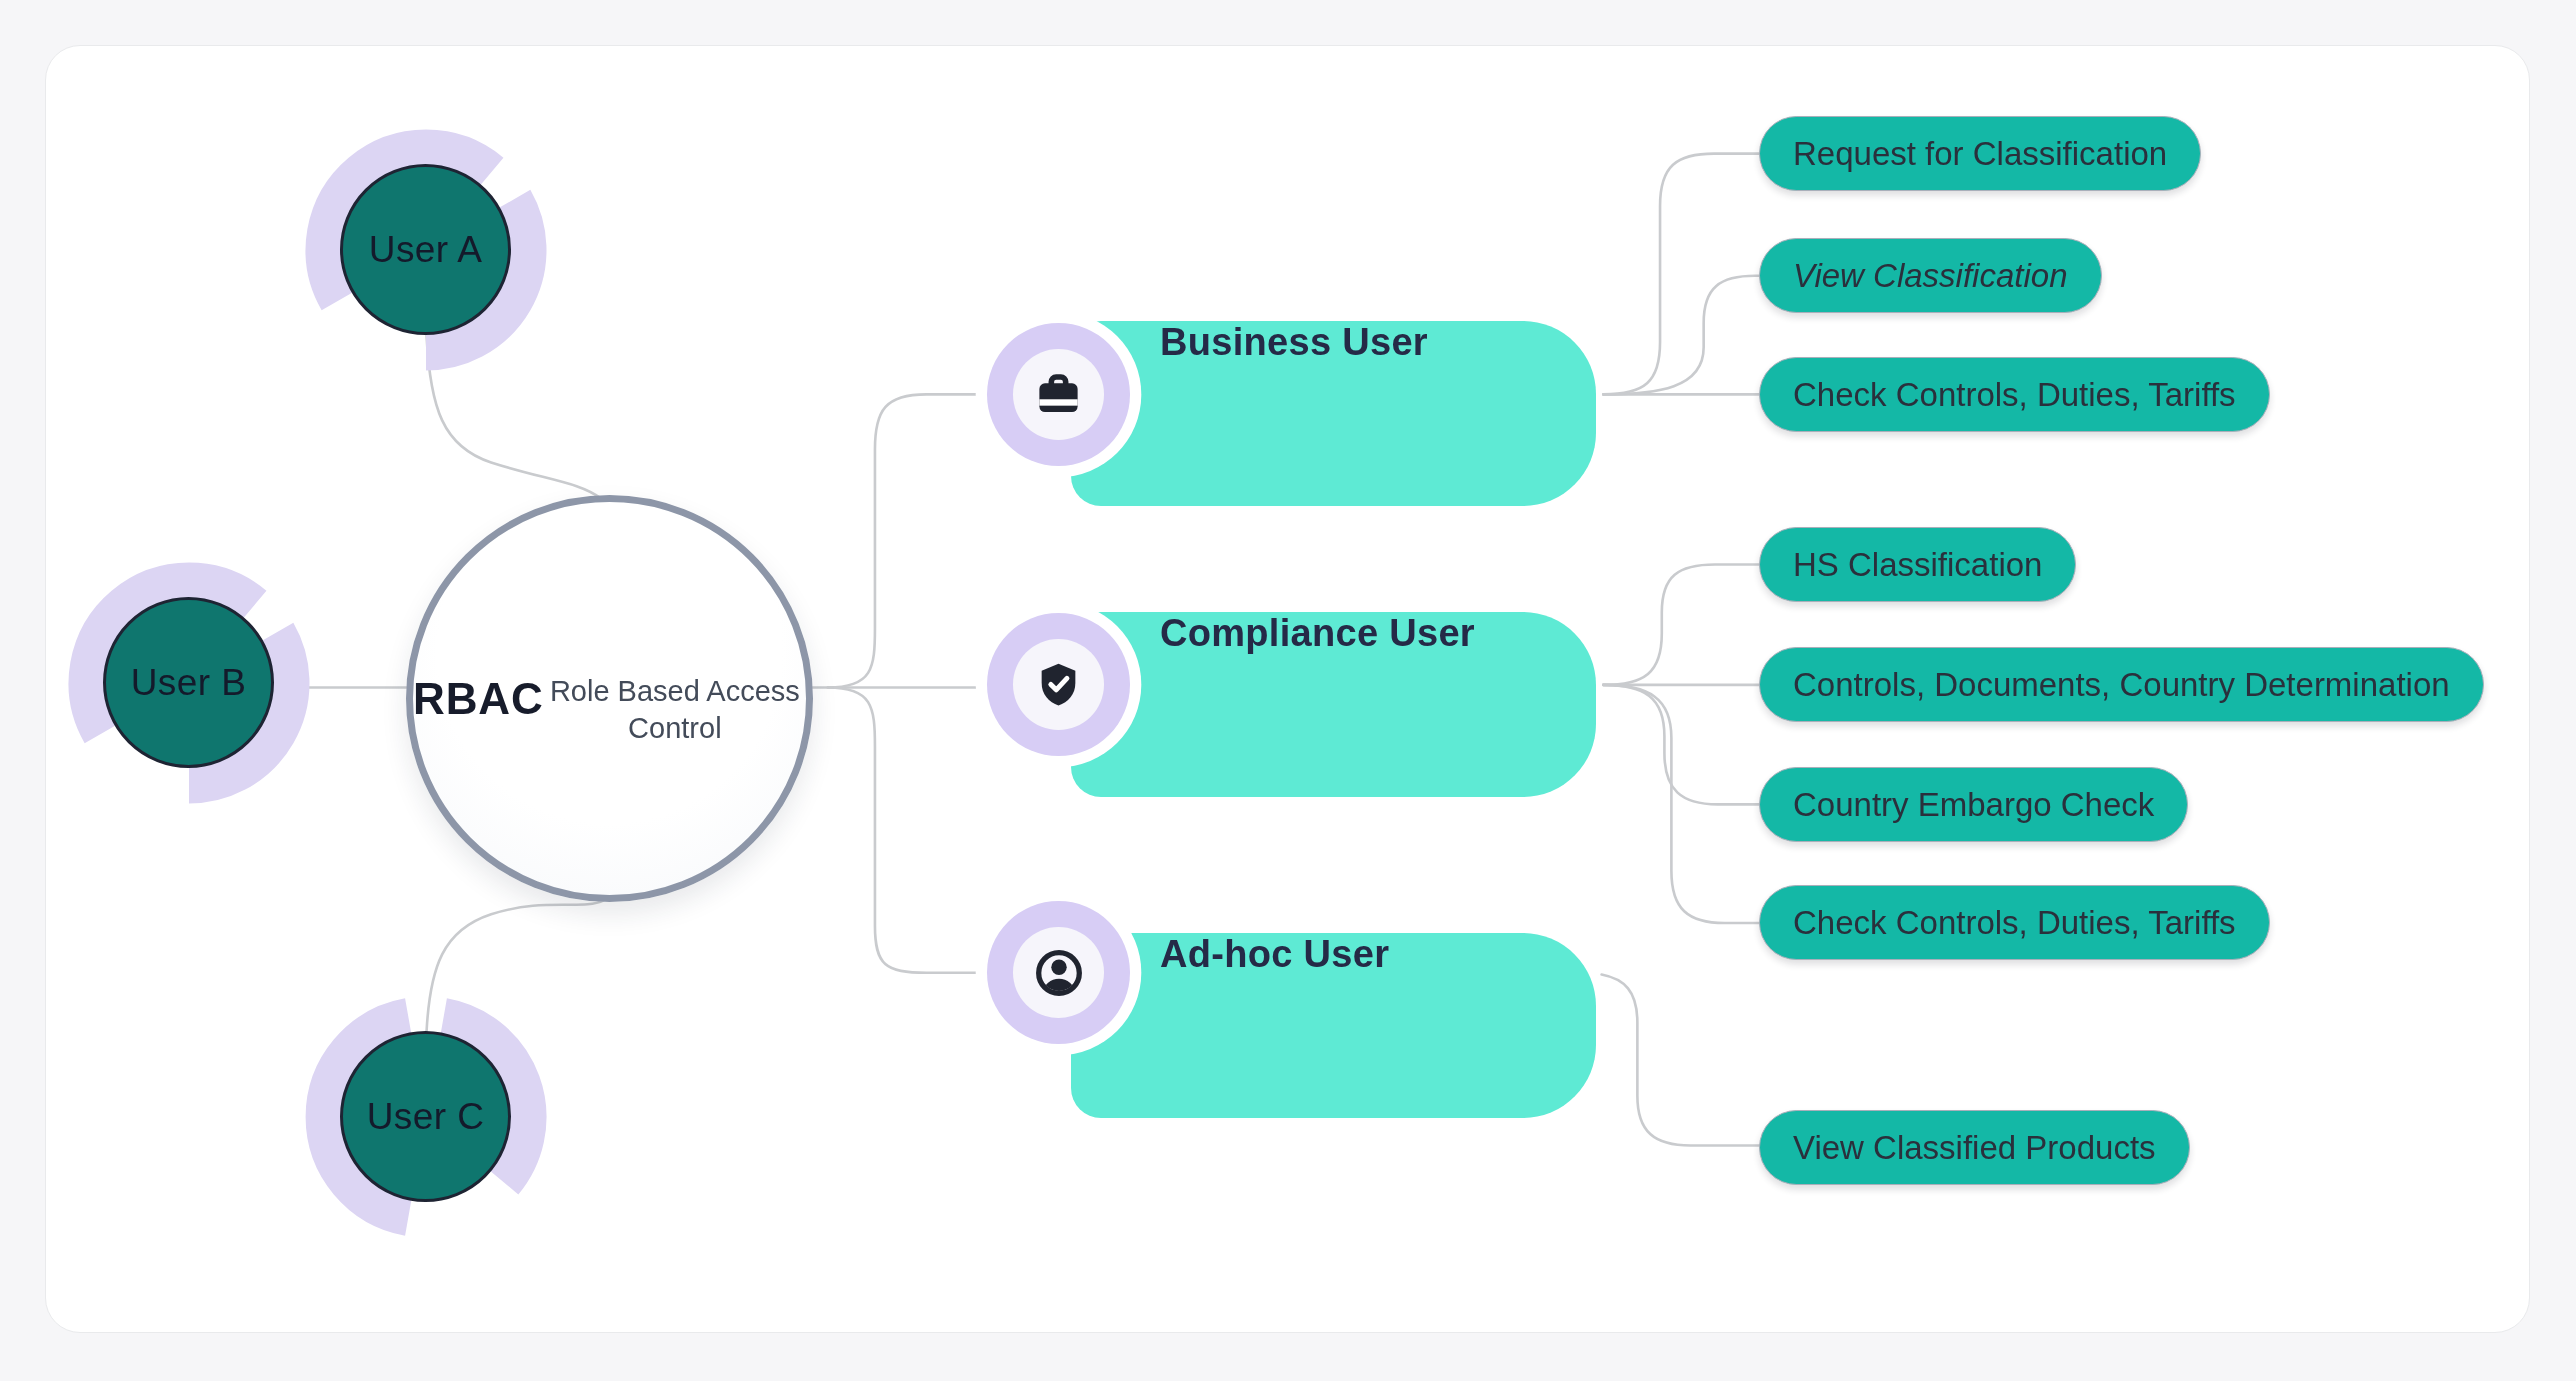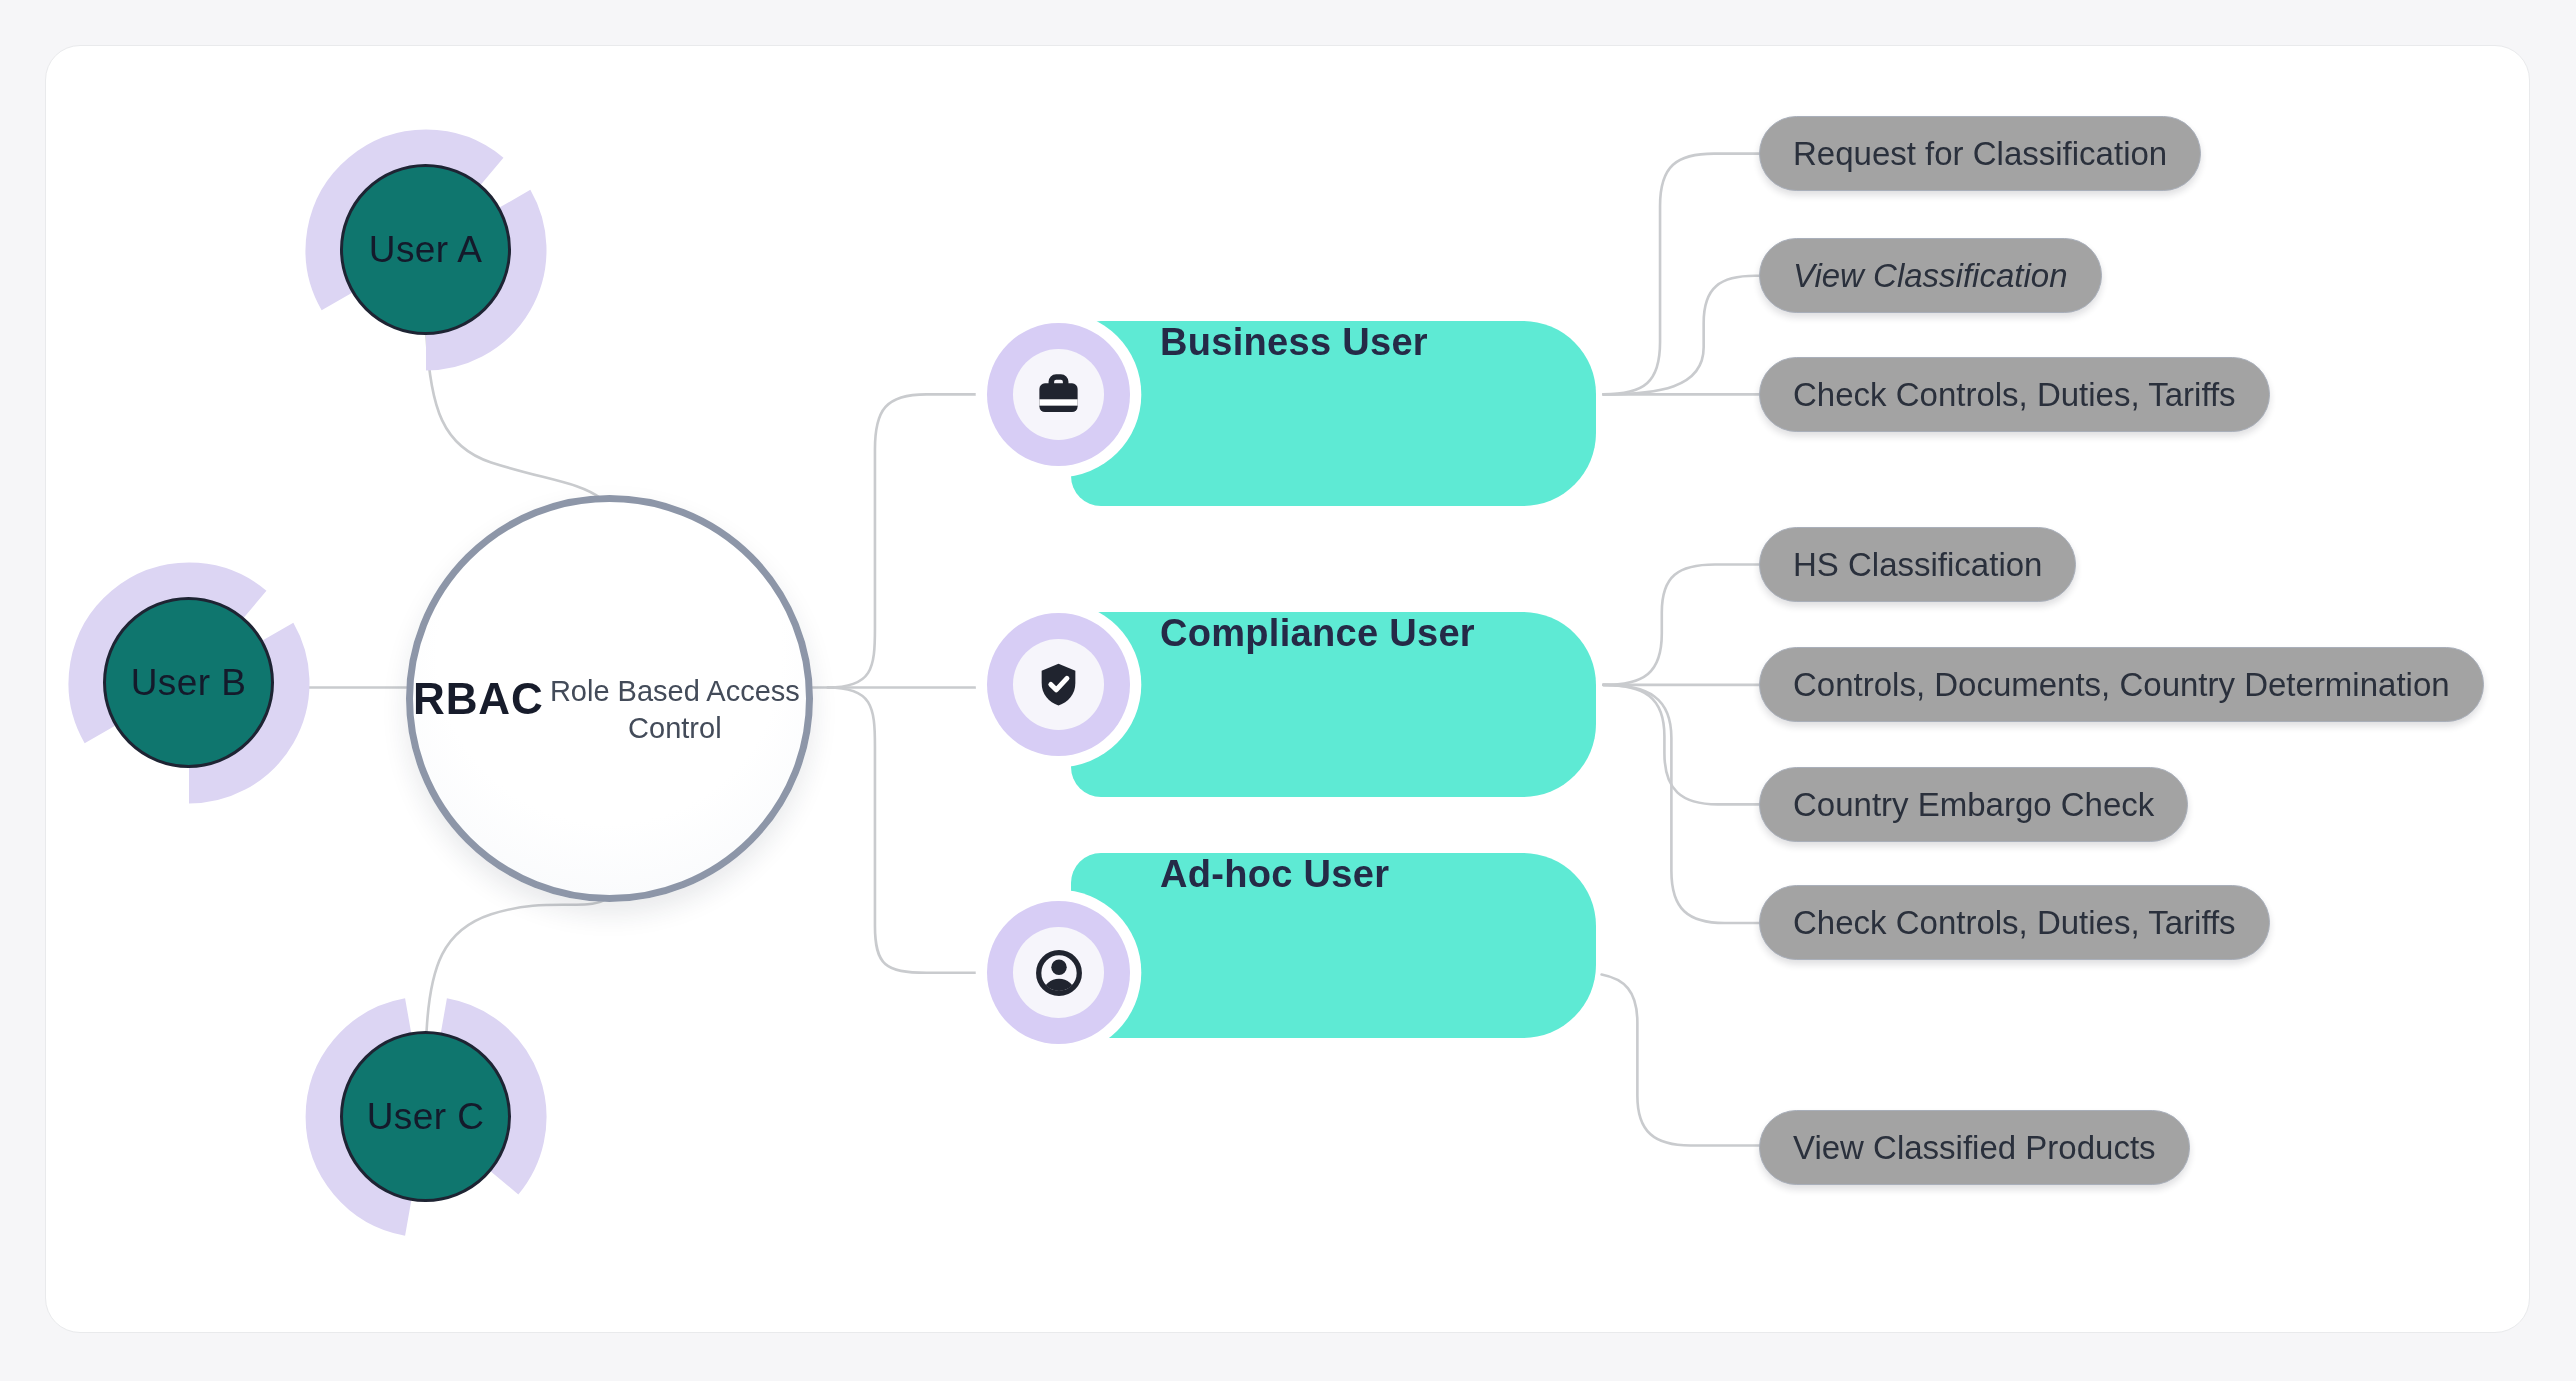--- a/index.html
+++ b/index.html
@@ -32,21 +32,21 @@
         border-radius:30px 73px 73px 30px;z-index:2;display:flex;align-items:flex-start;
         padding-left:89px;box-sizing:border-box;}
   .role-label{font-size:38px;font-weight:600;color:#252a47;letter-spacing:0.3px;}
   .role-disc{position:absolute;left:987px;width:143px;height:143px;border-radius:50%;
         background:#d7cdf5;box-shadow:0 0 0 11.3px #ffffff;z-index:3;
         display:flex;align-items:center;justify-content:center;}
   .role-disc-inner{width:91px;height:91px;border-radius:50%;background:#f6f5fb;
         display:flex;align-items:center;justify-content:center;}
 
   
-  .leaf{position:absolute;left:1759px;height:75px;border-radius:38px;background:#a3a3a3;
+  .leaf{position:absolute;left:1759px;height:75px;border-radius:38px;background:#14b8a6;
         border:1.7px solid #a9afba;box-sizing:border-box;display:inline-flex;align-items:center;
         padding:0 33px;z-index:2;box-shadow:0 4.4px 7px rgba(25,30,45,0.14);white-space:nowrap;}
   .leaf span{font-size:33px;color:#2a303c;}
 </style>
 </head>
 <body>
 
 <div class="canvas">
   <div class="card"></div>
 
@@ -125,21 +125,21 @@
   </div>
   <div class="role-disc" style="top:613px;">
     <div class="role-disc-inner">
       <svg width="49" height="49" viewBox="0 0 64 64">
         <path d="M32,5 L54,14 v16 c0,15 -9.5,25 -22,29.5 C19.5,55 10,45 10,30 V14 Z" fill="#20242f"></path>
         <path d="M22,32 L29,39 L43,24" fill="none" stroke="#ffffff" stroke-width="6.5" stroke-linecap="round" stroke-linejoin="round"></path>
       </svg>
     </div>
   </div>
 
-  <div class="role-pill" style="top:853px;">
+  <div class="role-pill" style="top:933px;">
     <span class="role-label">Ad-hoc User</span>
   </div>
   <div class="role-disc" style="top:901px;">
     <div class="role-disc-inner">
       <svg width="52" height="52" viewBox="0 0 64 64">
         <clipPath id="pclip">
             <circle cx="32" cy="32" r="22"></circle>
           </clipPath>
         <circle cx="32" cy="32" r="25" fill="none" stroke="#20242f" stroke-width="6.5"></circle>
         <g clip-path="url(#pclip)">

